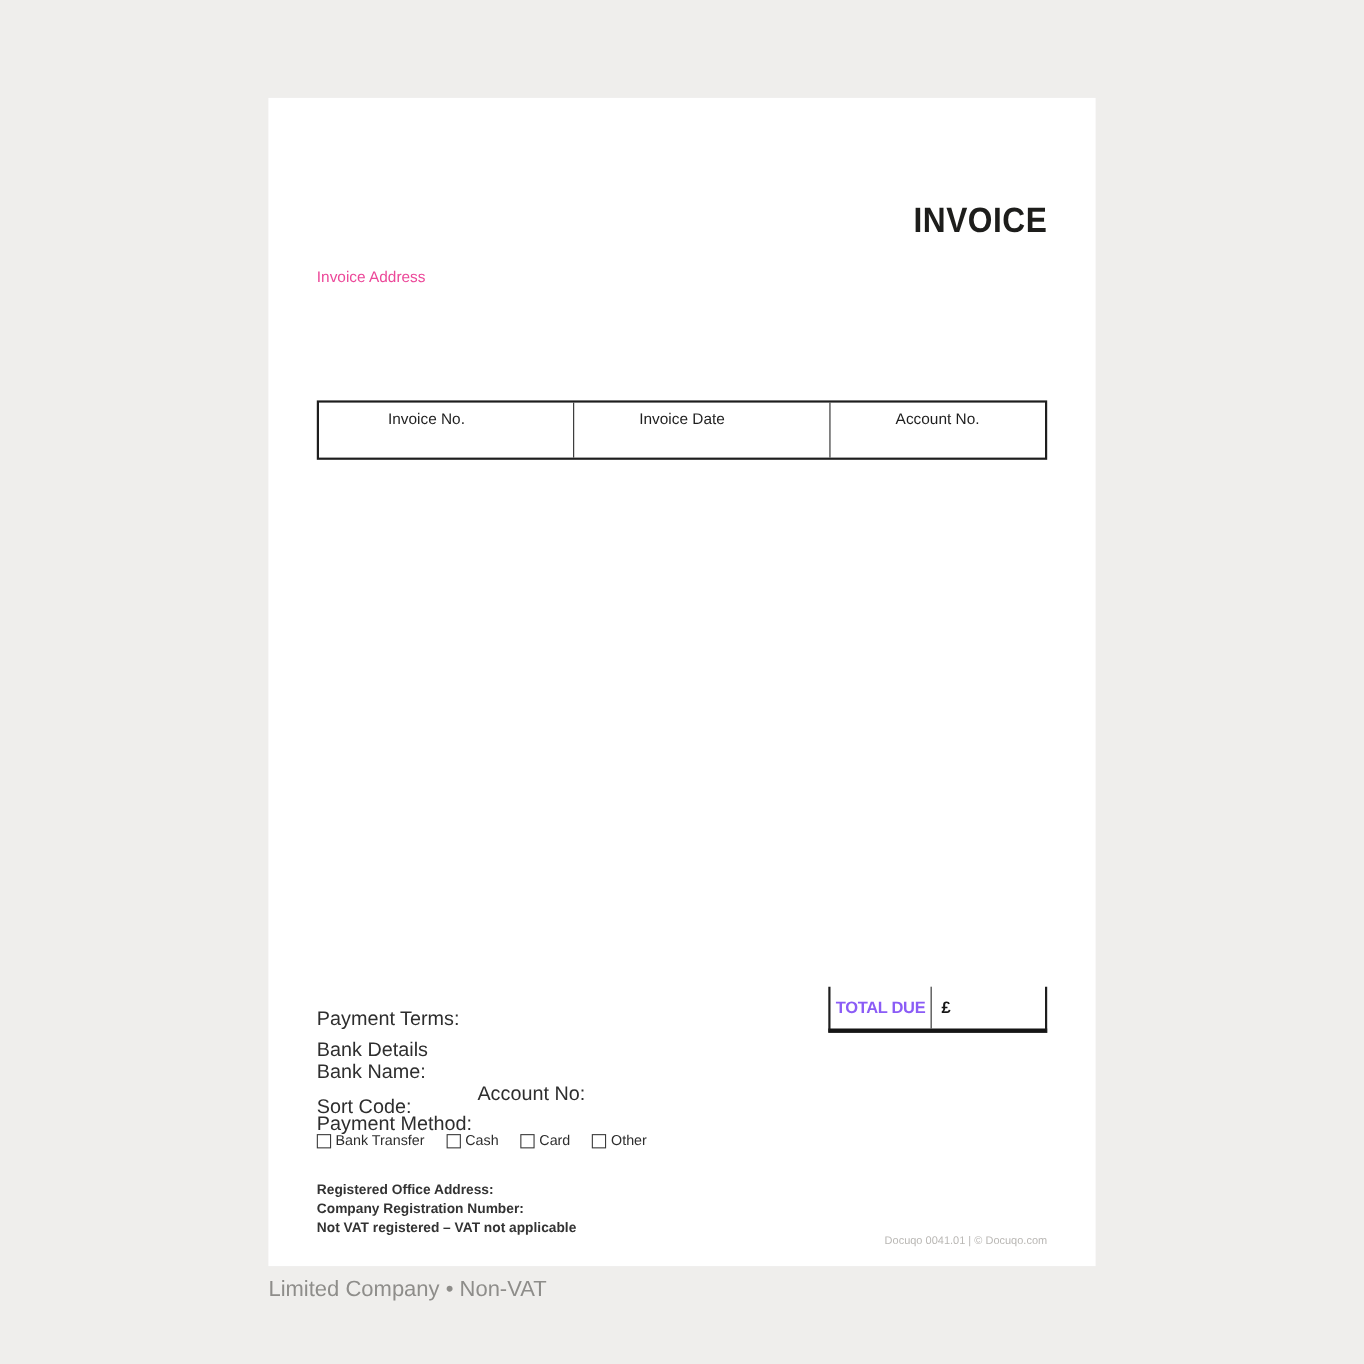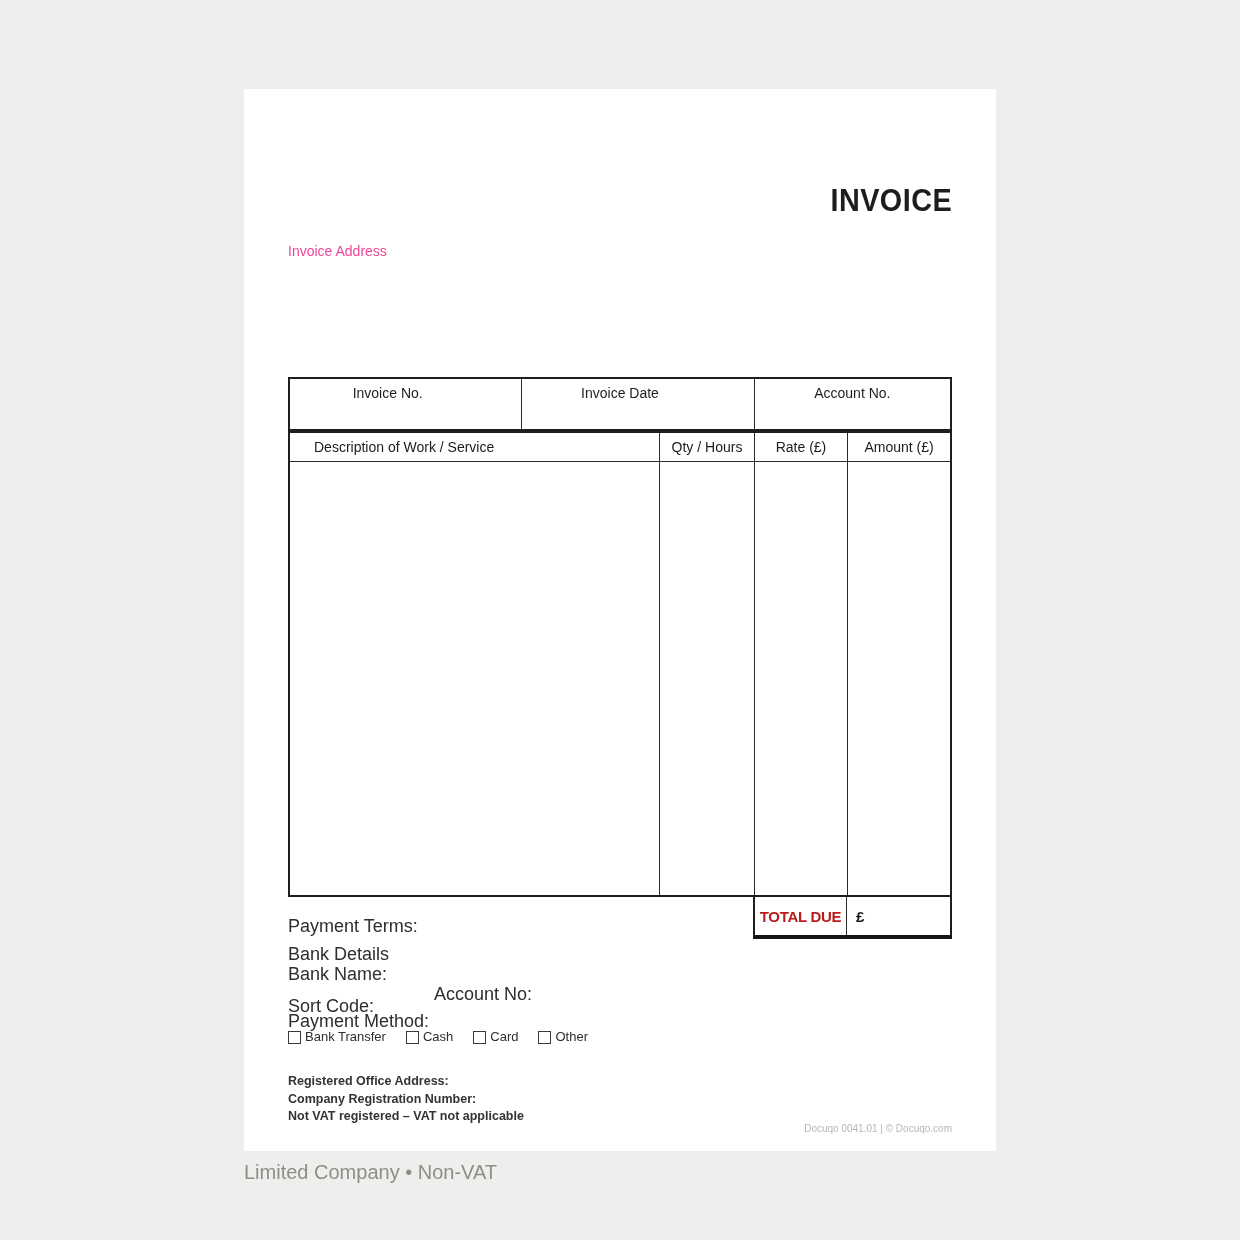--- a/index.html
+++ b/index.html
@@ -43,21 +43,21 @@
     left: 44px;
     top: 154px;
     font-size: 14px;
     color: #ec4899;
   }
 
   
   .meta-table {
     position: absolute;
     left: 44px;
-    top: 288px;
+    top: 275px;
     width: 664px;
     height: 54px;
     border: 2px solid #1e1e1e;
     display: flex;
     gap: 36px;
   }
   .meta-cell {
     flex: 1 1 0;
     text-align: center;
     padding-top: 6px;
@@ -106,21 +106,21 @@
     display: flex;
   }
   .total-label-cell {
     width: 92px;
     border-right: 1px solid #2a2a2a;
     display: flex;
     align-items: center;
     justify-content: center;
     font-size: 15px;
     font-weight: 700;
-    color: #b91c1c;
+    color: #8b5cf6;
     letter-spacing: -0.3px;
     white-space: nowrap;
   }
   .total-value-cell {
     flex: 1 1 auto;
     display: flex;
     align-items: center;
     padding-left: 9px;
     font-size: 15px;
     font-weight: 700;
@@ -180,38 +180,20 @@
         <span>Invoice No.</span>
       </div>
       <div class="meta-cell">
         <span>Invoice Date</span>
       </div>
       <div class="meta-cell">
         <span>Account No.</span>
       </div>
     </div>
 
-    <div class="items-table">
-      <div class="items-col col-desc">
-        <div class="items-header left">Description of Work / Service</div>
-        <div class="items-body"></div>
-      </div>
-      <div class="items-col col-qty">
-        <div class="items-header">Qty / Hours</div>
-        <div class="items-body"></div>
-      </div>
-      <div class="items-col col-rate">
-        <div class="items-header">Rate (£)</div>
-        <div class="items-body"></div>
-      </div>
-      <div class="items-col col-amount">
-        <div class="items-header">Amount (£)</div>
-        <div class="items-body"></div>
-      </div>
-    </div>
 
     <div class="total-row">
       <div class="total-label-cell">TOTAL DUE</div>
       <div class="total-value-cell">
         <span>£</span>
       </div>
     </div>
 
     <div class="abs small-label" style="left:44px; top:827px;">Payment Terms:</div>
     <div class="abs small-label" style="left:44px; top:855px;">Bank Details</div>

